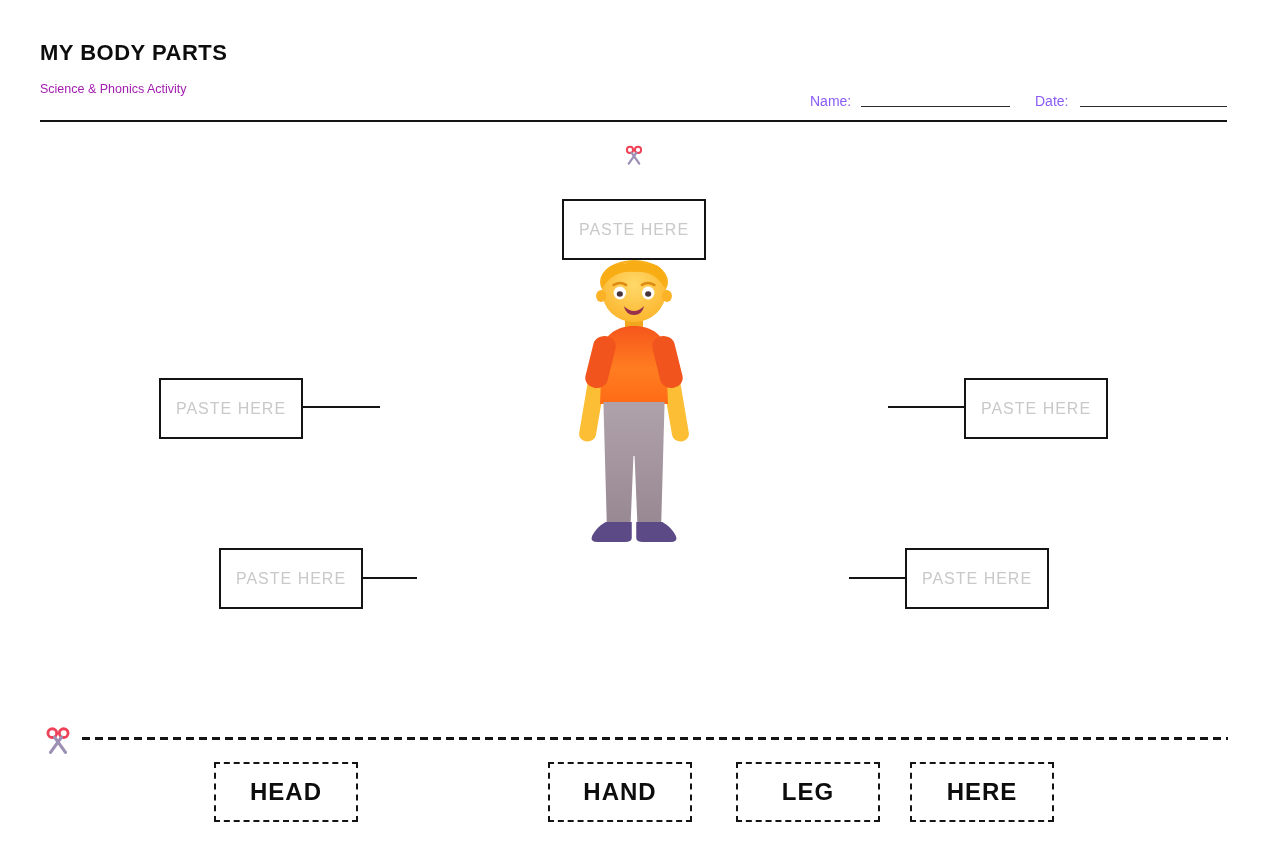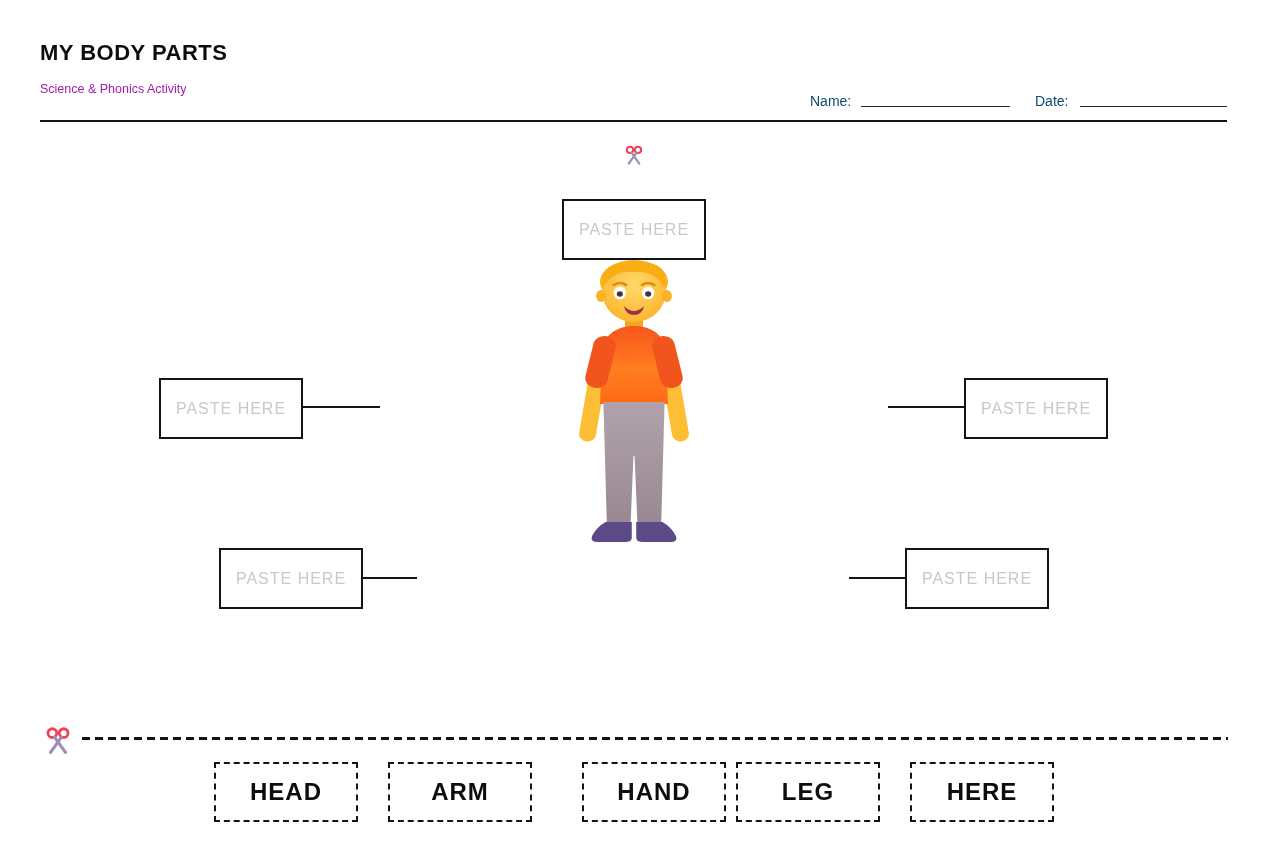--- a/index.html
+++ b/index.html
@@ -18,21 +18,21 @@
   .page-title {
     position: absolute; left: 40px; top: 40px;
     font-size: 22px; font-weight: bold; letter-spacing: 0.5px; color: #0d0d0d;
   }
   .page-subtitle {
     position: absolute; left: 40px; top: 82px;
     font-size: 12.5px; color: #a21caf;
   }
   .fill-label {
     position: absolute; top: 93px;
-    font-size: 14px; color: #0c4a6e;
+    font-size: 14px; color: #8b5cf6;
   }
   .fill-blank {
     position: absolute; top: 106px;
     border-bottom: 1.5px solid #2a2a2a;
     height: 1px;
   }
   .header-divider {
     position: absolute; left: 40px; top: 120px;
     width: 1187px; height: 2px; background: #141414;
   }
@@ -184,24 +184,21 @@
     <circle cx="9.5" cy="8" r="5" fill="none" stroke="#ef4158" stroke-width="3.2"></circle>
     <circle cx="22.5" cy="8" r="5" fill="none" stroke="#ef4158" stroke-width="3.2"></circle>
     <line x1="12" y1="12.5" x2="24.5" y2="30" stroke="#9b90b4" stroke-width="3.6" stroke-linecap="round"></line>
     <line x1="20" y1="12.5" x2="7.5" y2="30" stroke="#9b90b4" stroke-width="3.6" stroke-linecap="round"></line>
   </svg>
   <div class="cut-dashes"></div>
 
   <div class="word-card" style="left:214px">
     <span>HEAD</span>
   </div>
-  <div class="word-card" style="left:388px">
-    <span>ARM</span>
-  </div>
-  <div class="word-card" style="left:582px">
+  <div class="word-card" style="left:548px">
     <span>HAND</span>
   </div>
   <div class="word-card" style="left:736px">
     <span>LEG</span>
   </div>
   <div class="word-card" style="left:910px">
     <span>HERE</span>
   </div>
 
 </div>

